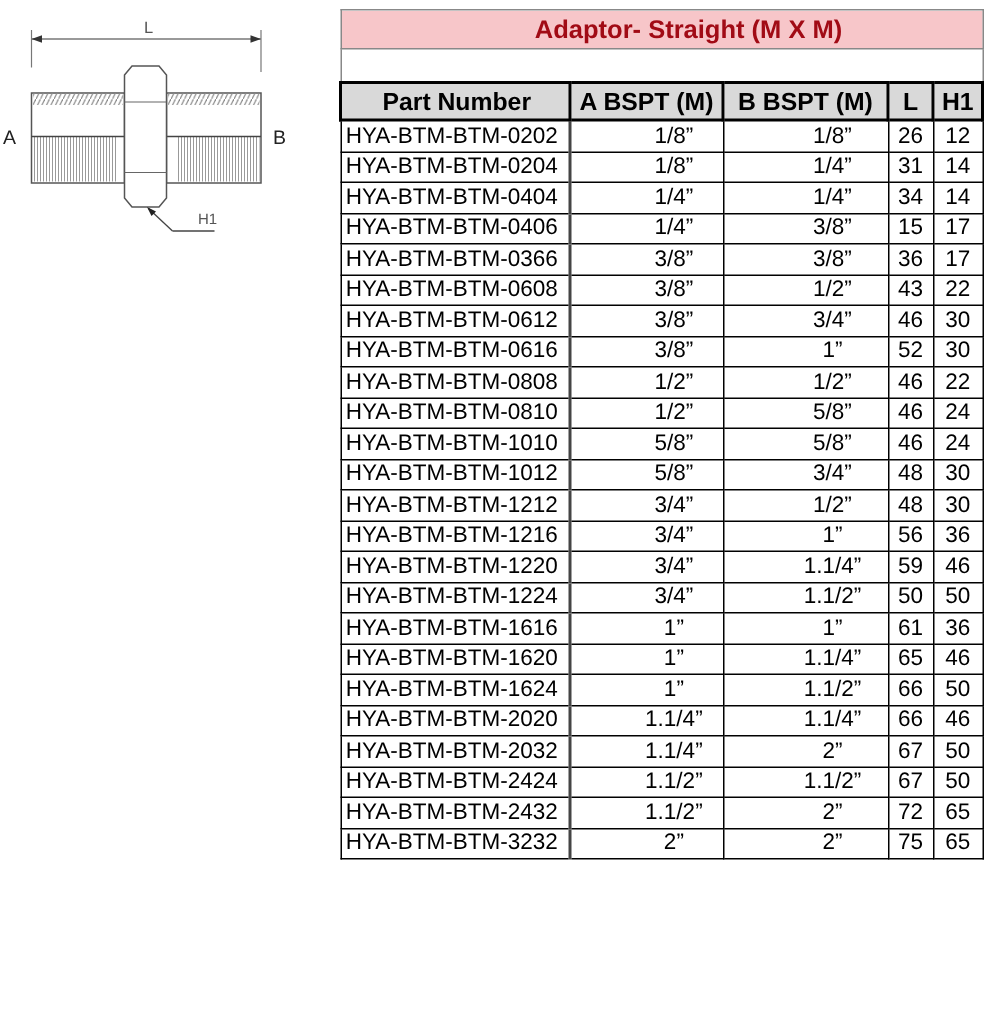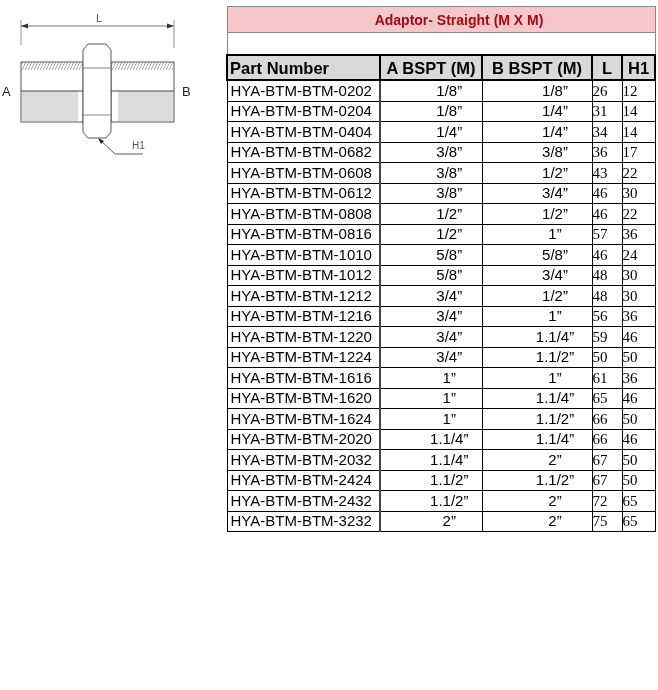--- a/index.html
+++ b/index.html
@@ -1,27 +1,27 @@
 <!DOCTYPE html>
 <html><head>
 <meta charset="utf-8">
 <style>
   html, body { margin:0; padding:0; background:#ffffff; }
   body { width:658px; height:690px; position:relative; overflow:hidden; font-family:"Liberation Sans", sans-serif; color:#000; }
   .drawing { position:absolute; left:0; top:0; width:220px; height:170px; }
   .table-wrap { position:absolute; left:226px; top:6px; width:428px; }
   table { border-collapse:collapse; width:428px; table-layout:fixed; }
   td, th { border:1px solid #000; padding:0; height:19.5px; font-size:15px; line-height:18px; white-space:nowrap; overflow:hidden; }
-  .title-row td { background:#f7c6c9; color:#a10b15; font-weight:bold; font-size:14px; text-align:center; height:25px; border:1px solid #888;padding-left:36px; }
+  .title-row td { background:#f7c6c9; color:#a10b15; font-weight:bold; font-size:17px; text-align:center; height:25px; border:1px solid #888;padding-left:36px; }
   .blank-row td { height:21px; border-left:1px solid #888; border-right:1px solid #888; border-top:none; border-bottom:1px solid #000; }
   .hdr-row th { background:#d9d9d9; font-weight:bold; font-size:16.5px; height:23px; border:2px solid #000; }
-  .hdr-row th.left { text-align:left; padding-left:2px; }
+  .hdr-row th.left { text-align:center; padding-left:2px; }
   td.pn { text-align:left; padding-left:3px;margin-left:12px; }
   td.c { text-align:center;padding-left:36px; }
-  td.n { text-align:left;font-family:Liberation Serif, serif; }
+  td.n { text-align:center; }
   .col-pn { border-right:2px solid #444; }
 </style>
 </head>
 <body>
 
 <svg class="drawing" viewBox="0 0 220 170" xmlns="http://www.w3.org/2000/svg">
   <defs>
     <pattern id="thread" width="3" height="6" patternUnits="userSpaceOnUse">
       <line x1="0" y1="6" x2="3" y2="0" stroke="#888" stroke-width="0.8"></line>
     </pattern>
@@ -109,53 +109,67 @@
           <td class="n">14</td>
         </tr>
         <tr>
           <td class="pn col-pn">HYA-BTM-BTM-0404</td>
           <td class="c">1/4”</td>
           <td class="c">1/4”</td>
           <td class="n">34</td>
           <td class="n">14</td>
         </tr>
         <tr>
-          <td class="pn col-pn">HYA-BTM-BTM-0682</td>
+          <td class="pn col-pn">HYA-BTM-BTM-0406</td>
+          <td class="c">1/4”</td>
+          <td class="c">3/8”</td>
+          <td class="n">15</td>
+          <td class="n">17</td>
+        </tr>
+        <tr>
+          <td class="pn col-pn">HYA-BTM-BTM-0366</td>
           <td class="c">3/8”</td>
           <td class="c">3/8”</td>
           <td class="n">36</td>
           <td class="n">17</td>
         </tr>
         <tr>
           <td class="pn col-pn">HYA-BTM-BTM-0608</td>
           <td class="c">3/8”</td>
           <td class="c">1/2”</td>
           <td class="n">43</td>
           <td class="n">22</td>
         </tr>
         <tr>
           <td class="pn col-pn">HYA-BTM-BTM-0612</td>
           <td class="c">3/8”</td>
           <td class="c">3/4”</td>
           <td class="n">46</td>
           <td class="n">30</td>
         </tr>
         <tr>
+          <td class="pn col-pn">HYA-BTM-BTM-0616</td>
+          <td class="c">3/8”</td>
+          <td class="c">1”</td>
+          <td class="n">52</td>
+          <td class="n">30</td>
+        </tr>
+        <tr>
           <td class="pn col-pn">HYA-BTM-BTM-0808</td>
           <td class="c">1/2”</td>
           <td class="c">1/2”</td>
           <td class="n">46</td>
           <td class="n">22</td>
         </tr>
         <tr>
-          <td class="pn col-pn">HYA-BTM-BTM-0816</td>
-          <td class="c">1/2”</td>
-          <td class="c">1”</td>
-          <td class="n">57</td>
-          <td class="n">36</td>
+          <td class="pn col-pn">HYA-BTM-BTM-0810</td>
+          <td class="c">1/2”</td>
+          <td class="c">5/8”</td>
+          <td class="n">46</td>
+          <td class="n">24</td>
         </tr>
         <tr>
           <td class="pn col-pn">HYA-BTM-BTM-1010</td>
           <td class="c">5/8”</td>
           <td class="c">5/8”</td>
           <td class="n">46</td>
           <td class="n">24</td>
         </tr>
         <tr>
           <td class="pn col-pn">HYA-BTM-BTM-1012</td>

